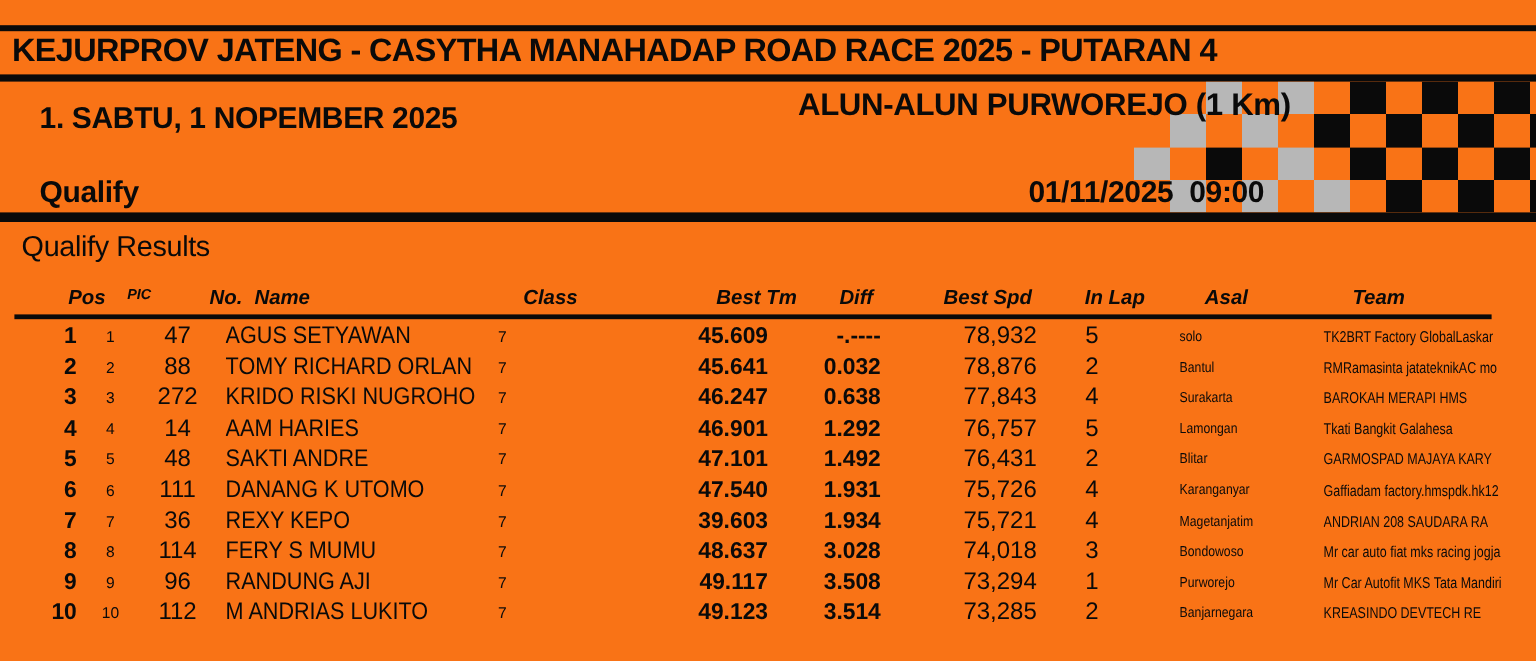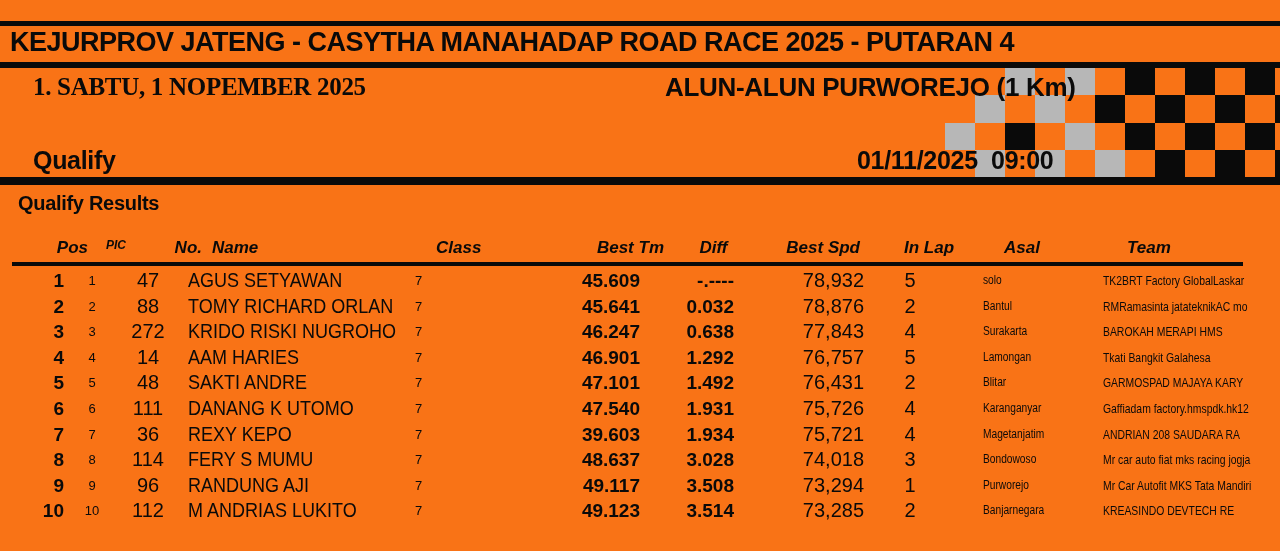--- a/index.html
+++ b/index.html
@@ -6,26 +6,26 @@
   .page{position:relative;width:1280px;height:551px;background:#f97316;overflow:hidden;
         font-family:"Liberation Sans","DejaVu Sans",sans-serif;color:#0a0a0a;}
   .bar{position:absolute;left:0;width:1280px;background:#0a0a0a;}
   .bar1{top:21px;height:5px;}
   .bar2{top:62px;height:6px;}
   .bar3{top:177px;height:8px;}
   .title{position:absolute;left:10px;top:27px;font-size:27px;font-weight:bold;letter-spacing:-0.5px;white-space:pre;}
   .flag{position:absolute;left:945px;top:68px;width:335px;height:109px;overflow:hidden;}
   .flag .cell{position:absolute;width:30px;height:28px;}
   .evline{position:absolute;font-size:25px;font-weight:bold;white-space:pre;letter-spacing:-0.3px;}
-  .l1{left:33px;top:73px;font-family:Liberation Serif, serif;}
+  .l1{left:33px;top:85px;}
   .venue{left:665px;top:72px;font-size:26px;}
   .l2{left:33px;top:110px;}
   .l3{left:33px;top:146px;}
   .dt{left:857px;top:146px;}
-  .rheading{position:absolute;left:18px;top:192px;font-size:20px;font-weight:bold;letter-spacing:-0.3px;}
+  .rheading{position:absolute;left:18px;top:192px;font-size:24px;font-weight:normal;letter-spacing:-0.3px;}
   .thead{position:absolute;left:0;top:238px;height:24px;width:1280px;margin-left:24px;}
   .thead span{position:absolute;font-style:italic;font-weight:bold;font-size:17px;white-space:nowrap;}
   .underline{position:absolute;left:12px;top:262px;width:1231px;height:4px;background:#0a0a0a;}
   .tbody{position:absolute;left:0;top:268px;width:1280px;}
   .trow{position:relative;height:25.6px;width:1280px;}
   .trow span{position:absolute;top:0;line-height:25.6px;white-space:nowrap;}
   
   .c-pos{left:20px;width:44px;text-align:right;font-weight:bold;font-size:19px;}
   .c-pic{left:72px;width:40px;text-align:center;font-size:13px;}
   .c-no{left:118px;width:60px;text-align:center;font-size:20px;}

